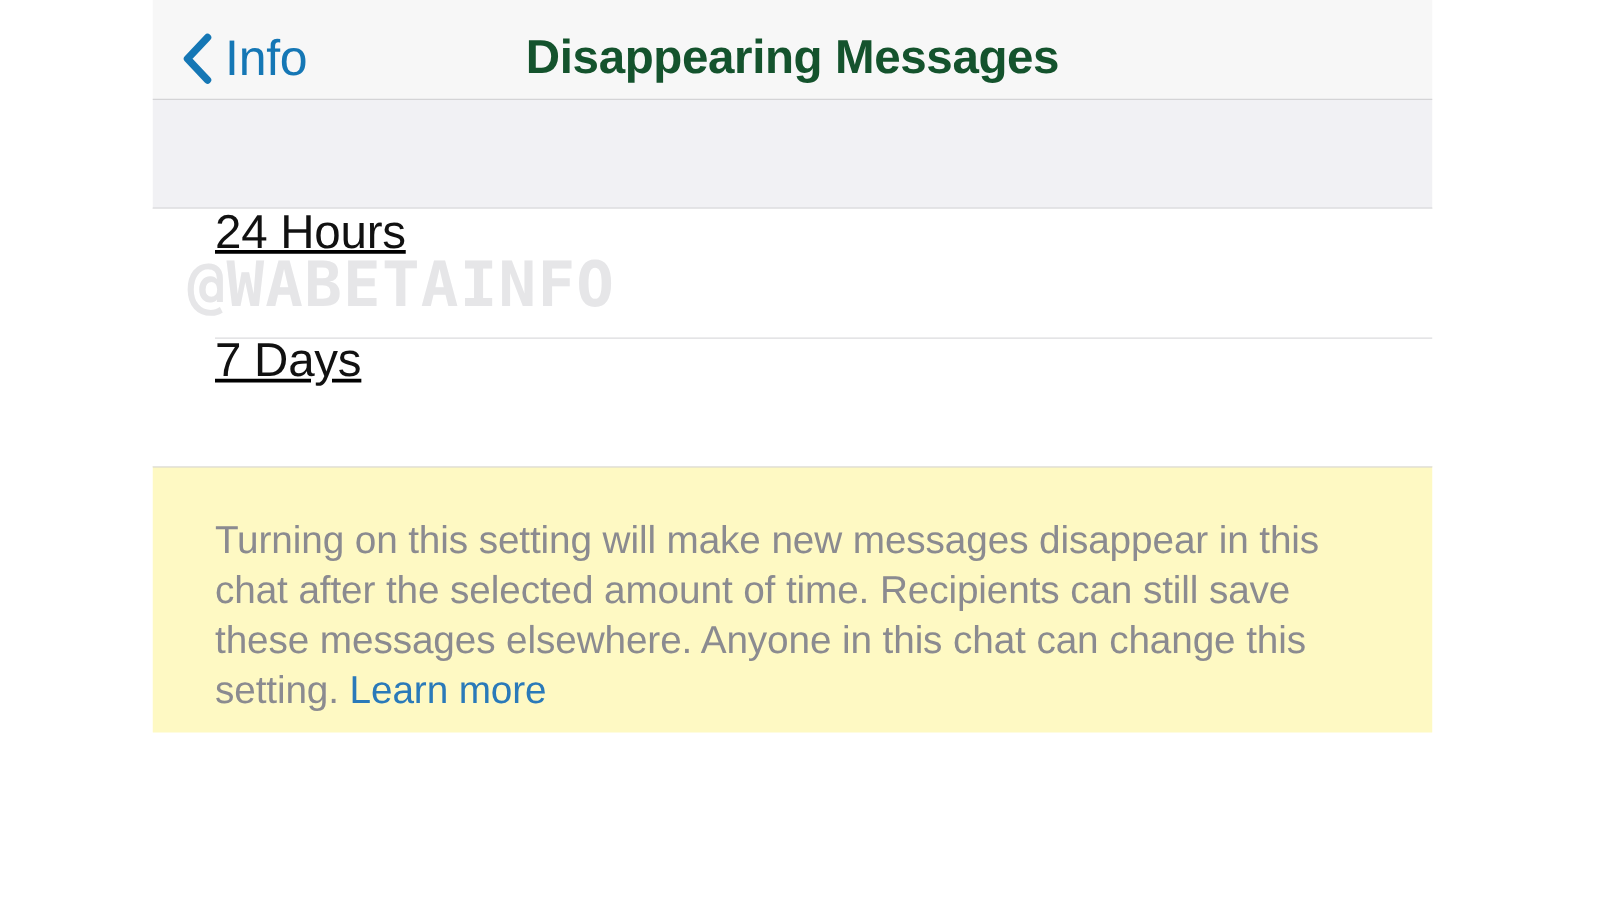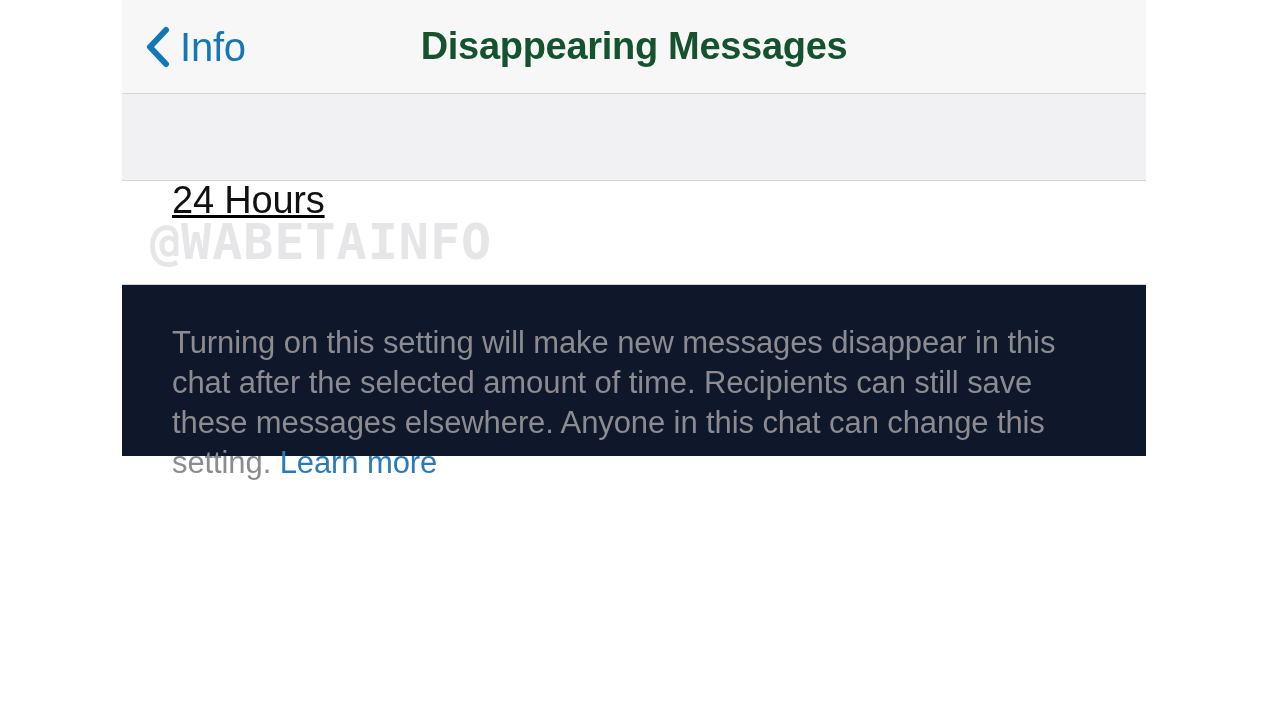--- a/index.html
+++ b/index.html
@@ -26,21 +26,21 @@
     top: 0;
     width: 1024px;
     height: 720px;
     background: #ffffff;
     overflow: hidden;
   }
 
   
   .navbar {
     position: relative;
-    height: 94px;
+    height: 80px;
     background: #f7f7f7;
     border-bottom: 1px solid #d4d4d6;
     box-sizing: border-box;
   }
 
   .back-button {
     position: absolute;
     left: 22px;
     top: 0;
     height: 93px;
@@ -147,25 +147,25 @@
     font-weight: bold;
     letter-spacing: 1px;
     color: #e6e6e8;
     z-index: 1;
     white-space: nowrap;
     user-select: none;
   }
 
   
   .footer-note {
-    background: #0f172a;
+    background: #fef9c3;
     border-top: 1px solid #d4d4d6;
     padding: 38px 41px 0 50px;
     box-sizing: border-box;
-    height: 172px;
+    height: 213px;
   }
 
   .footer-text {
     font-size: 31px;
     line-height: 40px;
     color: #8b8b90;
     letter-spacing: -0.1px;
     margin: 0;
     max-width: 910px;
   }
@@ -197,20 +197,24 @@
 
     <div class="option-list">
 
       <div class="watermark">@WABETAINFO</div>
 
       <div class="option-row">
         <span class="option-label">24 Hours</span>
         <span class="check-spacer"></span>
       </div>
 
+      <div class="option-row">
+        <span class="option-label">7 Days</span>
+        <span class="check-spacer"></span>
+      </div>
 
 
     </div>
 
     <div class="footer-note">
       <p class="footer-text"><span>Turning on this setting will make new messages disappear in this chat after the selected amount of time. Recipients can still save these messages elsewhere. Anyone in this chat can change this setting. </span><span class="learn-more">Learn more</span></p>
     </div>
 
   </div>
 </div>

